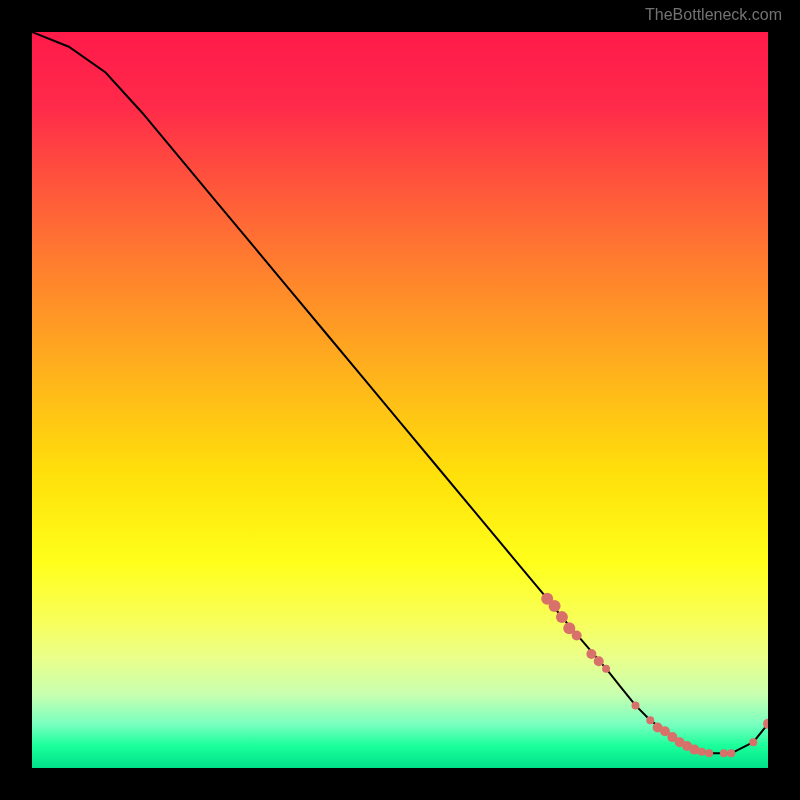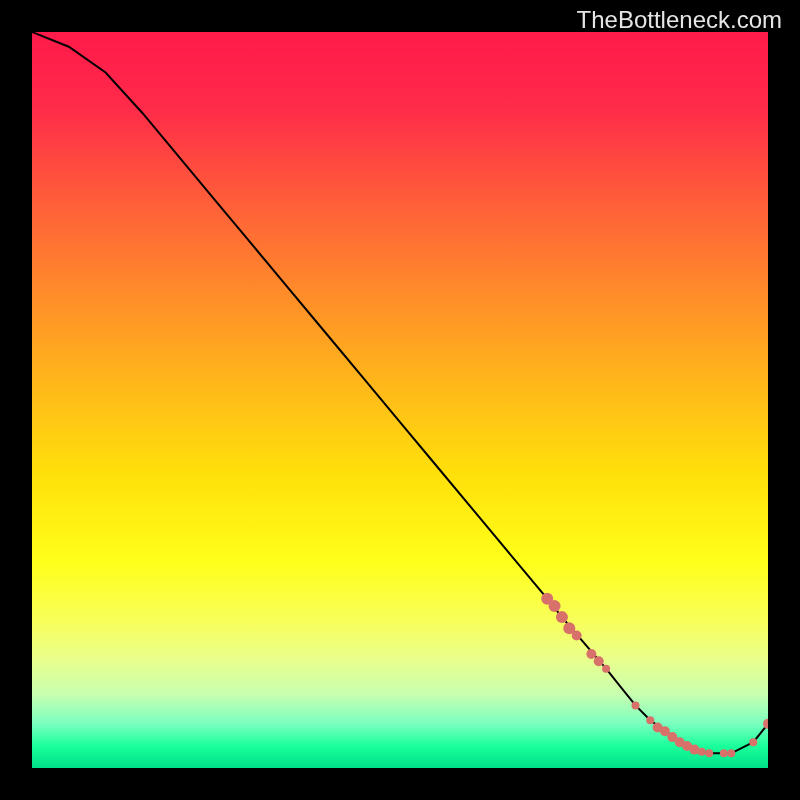--- a/index.html
+++ b/index.html
@@ -7,22 +7,22 @@
     width: 800px;
     height: 800px;
     background: #000;
     position: relative;
     font-family: Arial, sans-serif;
   }
   .watermark {
     position: absolute;
     top: 6px;
     right: 18px;
-    color: #e5e5e5;
-    font-size: 24px;
+    color: #737373;
+    font-size: 16px;
     font-weight: 400;
     z-index: 10;
     margin-left: 33px;
   }
   .plot-area {
     position: absolute;
     left: 32px;
     top: 32px;
     width: 736px;
     height: 736px;

